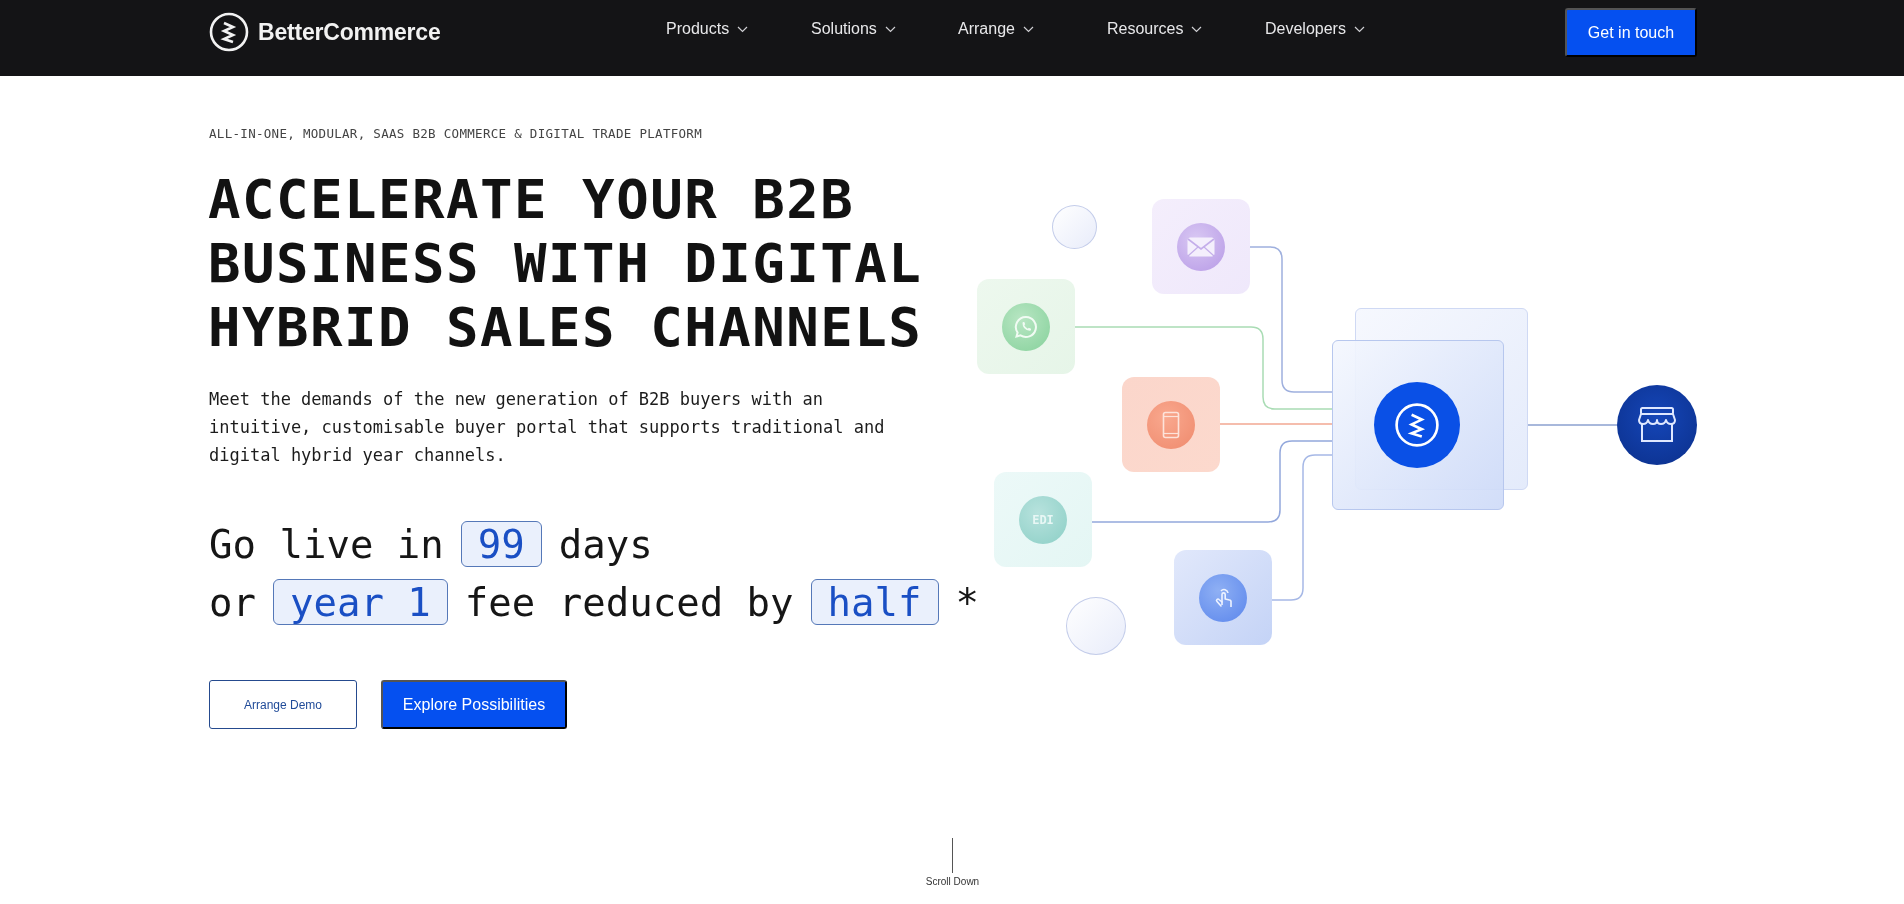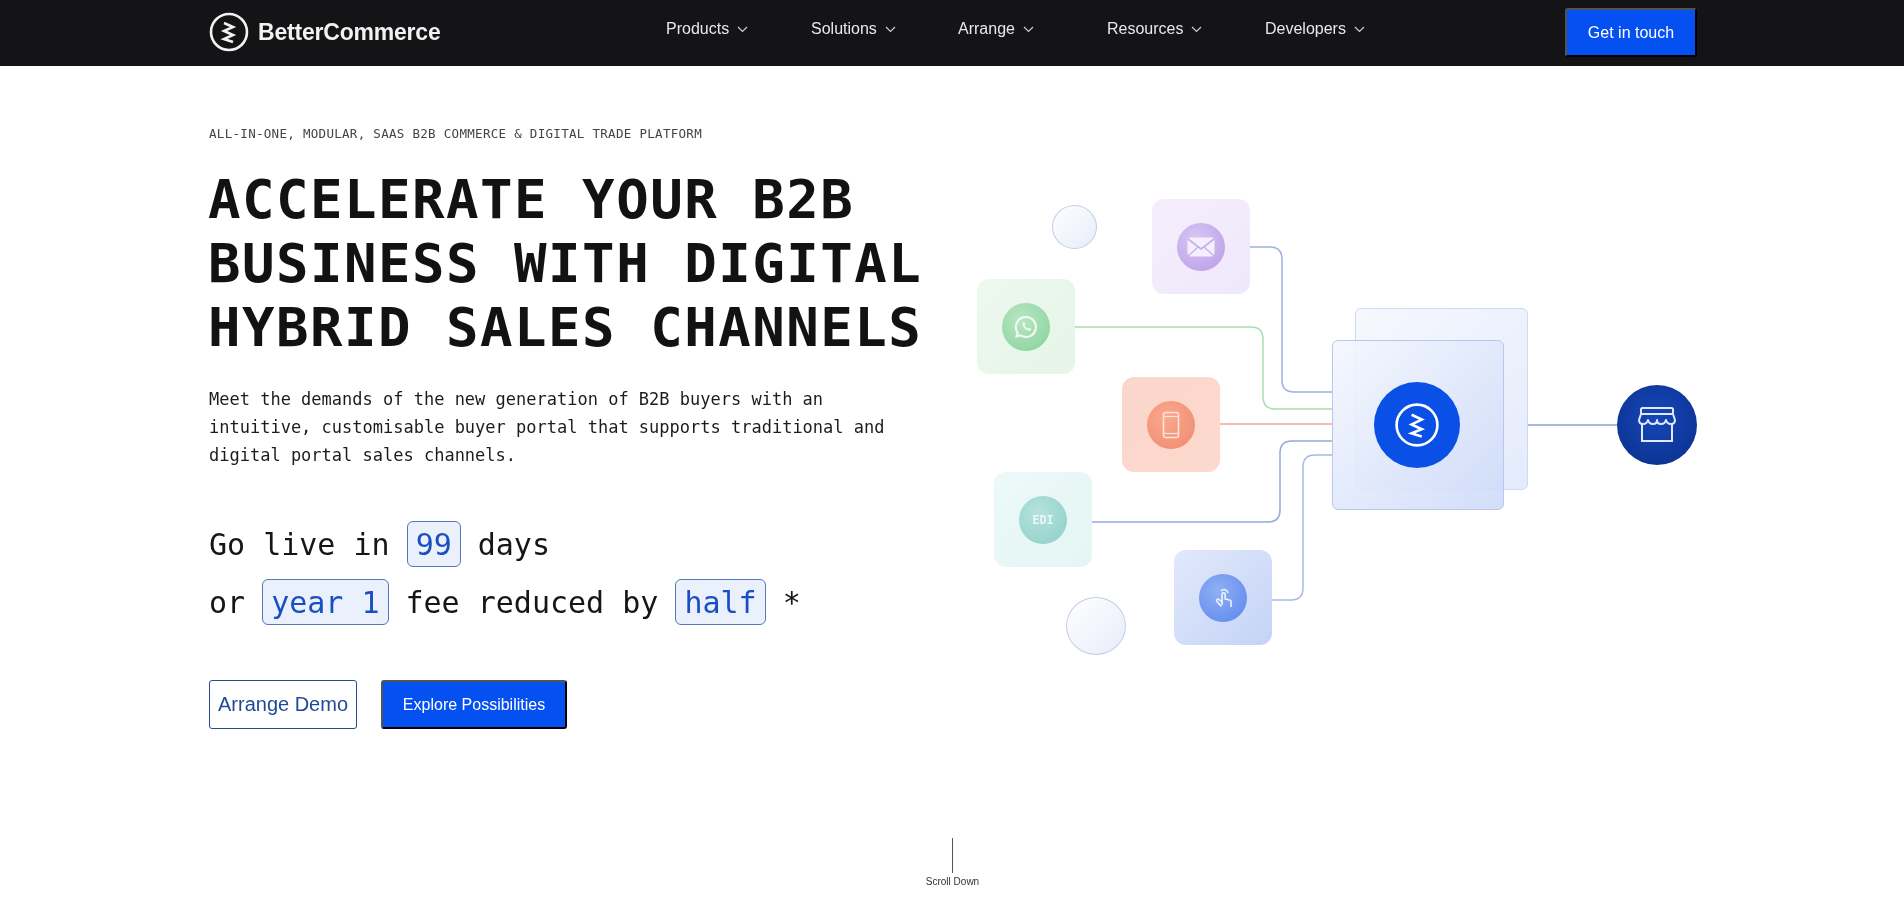--- a/index.html
+++ b/index.html
@@ -1,41 +1,41 @@
 <!DOCTYPE html>
 <html><head>
 <meta charset="utf-8">
 <style>
   * { box-sizing: border-box; margin: 0; padding: 0; }
   html, body { width: 1904px; height: 904px; overflow: hidden; background: #ffffff; }
   body { position: relative; font-family: "Liberation Sans", sans-serif; color: #141414; }
 
   
-  .nav { position: absolute; left: 0; top: 0; width: 1904px; height: 66px; background: #141416; }
+  .nav { position: absolute; left: 0; top: 0; width: 1904px; height: 76px; background: #141416; }
   .logo { position: absolute; left: 209px; top: 12px; height: 40px; display: flex; align-items: center; gap: 9px; }
   .logo-mark { width: 40px; height: 40px; }
   .logo-text { color: #f2f2f2; font-family: "Liberation Sans", sans-serif; font-size: 23px; font-weight: 700; letter-spacing: -0.2px; }
   .nav-item { position: absolute; top: 20px; color: #e8e8ea; font-size: 16px; display: flex; align-items: center; gap: 8px; cursor: pointer; }
   .nav-item svg { width: 11px; height: 7px; }
   .cta { position: absolute; left: 1565px; top: 8px; width: 132px; height: 49px; background: #0550f0; border-radius: 3px; color: #fff; font-size: 16px; display: flex; align-items: center; justify-content: center; cursor: pointer; }
 
   
   .eyebrow { position: absolute; left: 209px; top: 126px; font-family: "DejaVu Sans Mono", monospace; font-size: 12.5px; letter-spacing: 0.3px; color: #444; }
   .headline { position: absolute; left: 208px; top: 168px; width: 720px; font-family: "DejaVu Sans Mono", monospace; font-weight: 700; font-size: 54px; line-height: 64px; color: #121212; letter-spacing: 1.5px; }
   .headline div { white-space: nowrap; }
   .desc { position: absolute; left: 209px; top: 385px; width: 740px; font-family: "DejaVu Sans Mono", monospace; font-size: 17px; line-height: 28px; color: #1c1c1c; }
   .desc div { white-space: nowrap; }
 
-  .promo { position: absolute; left: 209px; font-family: "DejaVu Sans Mono", monospace; font-size: 30px; color: #161616; display: flex; align-items: center; white-space: nowrap; }
+  .promo { position: absolute; left: 209px; font-family: "DejaVu Sans Mono", monospace; font-size: 39px; color: #161616; display: flex; align-items: center; white-space: nowrap; }
   .promo.l1 { top: 521px; height: 46px; }
   .promo.l2 { top: 579px; height: 46px; }
-  .pill { display: inline-flex; align-items: center; justify-content: center; height: 46px; padding: 0 8px; border: 1.5px solid #5578b8; border-radius: 6px; background: #eaf0fc; color: #1a4fc4; margin: 0 17px; }
+  .pill { display: inline-flex; align-items: center; justify-content: center; height: 46px; padding: 0 16px; border: 1.5px solid #5578b8; border-radius: 6px; background: #eaf0fc; color: #1a4fc4; margin: 0 17px; }
   .promo .star { margin-left: 0; }
 
-  .btn-outline { position: absolute; left: 209px; top: 680px; width: 148px; height: 49px; border: 1.5px solid #254a8e; border-radius: 3px; color: #1f4a98; font-size: 20px; display: flex; align-items: center; justify-content: center; background: #fff; cursor: pointer; }
+  .btn-outline { position: absolute; left: 209px; top: 680px; width: 148px; height: 49px; border: 1.5px solid #254a8e; border-radius: 3px; color: #1f4a98; font-size: 12px; display: flex; align-items: center; justify-content: center; background: #fff; cursor: pointer; }
   .btn-primary { position: absolute; left: 381px; top: 680px; width: 186px; height: 49px; background: #0550f0; border-radius: 3px; color: #fff; font-size: 16px; display: flex; align-items: center; justify-content: center; cursor: pointer; }
 
   .scroll-line { position: absolute; left: 952px; top: 838px; width: 1px; height: 35px; background: #555; }
   .scroll-label { position: absolute; left: 900px; top: 876px; width: 105px; text-align: center; font-size: 10px; color: #333; }
 
   
   .illus { position: absolute; left: 0; top: 0; width: 1904px; height: 904px; pointer-events: none; }
   .tile { position: absolute; width: 98px; height: 95px; border-radius: 12px; display: flex; align-items: center; justify-content: center; }
   .tile .disc { width: 48px; height: 48px; border-radius: 50%; display: flex; align-items: center; justify-content: center; font-weight: bold; }
   .t-mail { left: 1152px; top: 199px; background: linear-gradient(135deg, #f4eefc, #efe8fb); }
@@ -108,21 +108,21 @@
 
 <h1 class="headline">
   <div>ACCELERATE YOUR B2B</div>
   <div>BUSINESS WITH DIGITAL</div>
   <div>HYBRID SALES CHANNELS</div>
 </h1>
 
 <div class="desc">
   <div>Meet the demands of the new generation of B2B buyers with an</div>
   <div>intuitive, customisable buyer portal that supports traditional and</div>
-  <div>digital portal sales channels.</div>
+  <div>digital hybrid year channels.</div>
 </div>
 
 <div class="promo l1">
   <span>Go live in</span>
   <span class="pill">99</span>
   <span>days</span>
 </div>
 <div class="promo l2">
   <span>or</span>
   <span class="pill">year 1</span>

